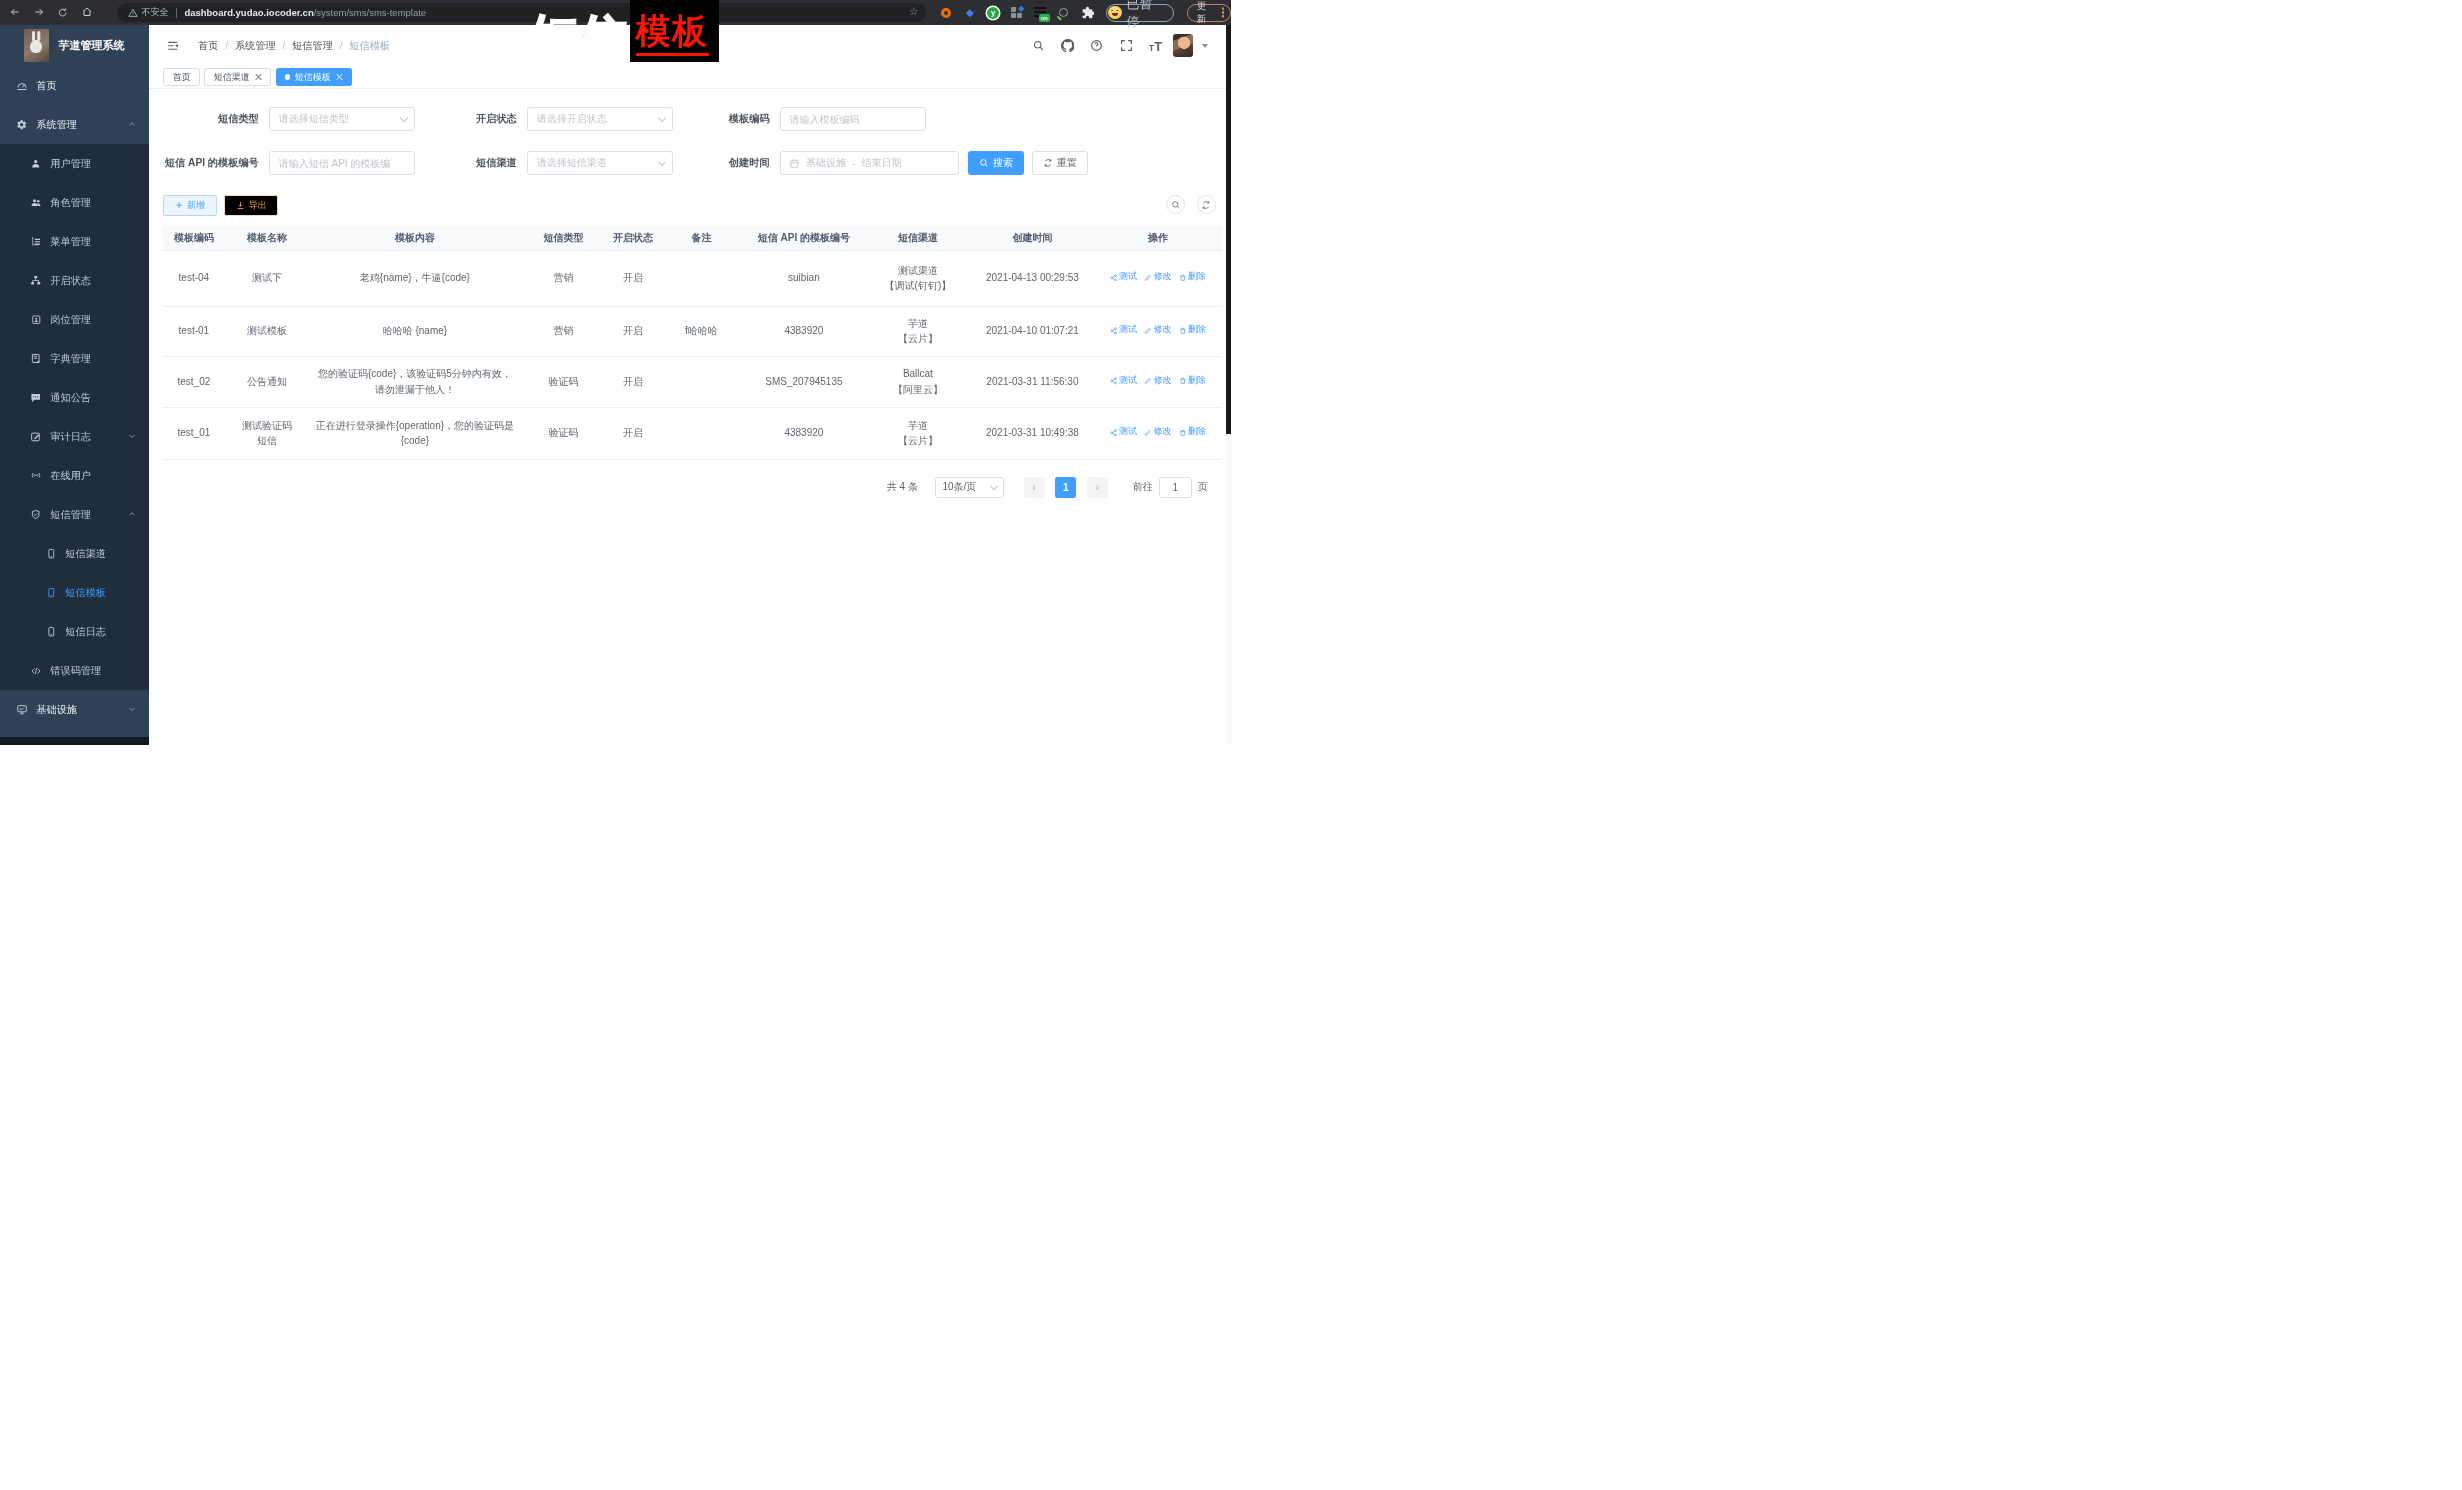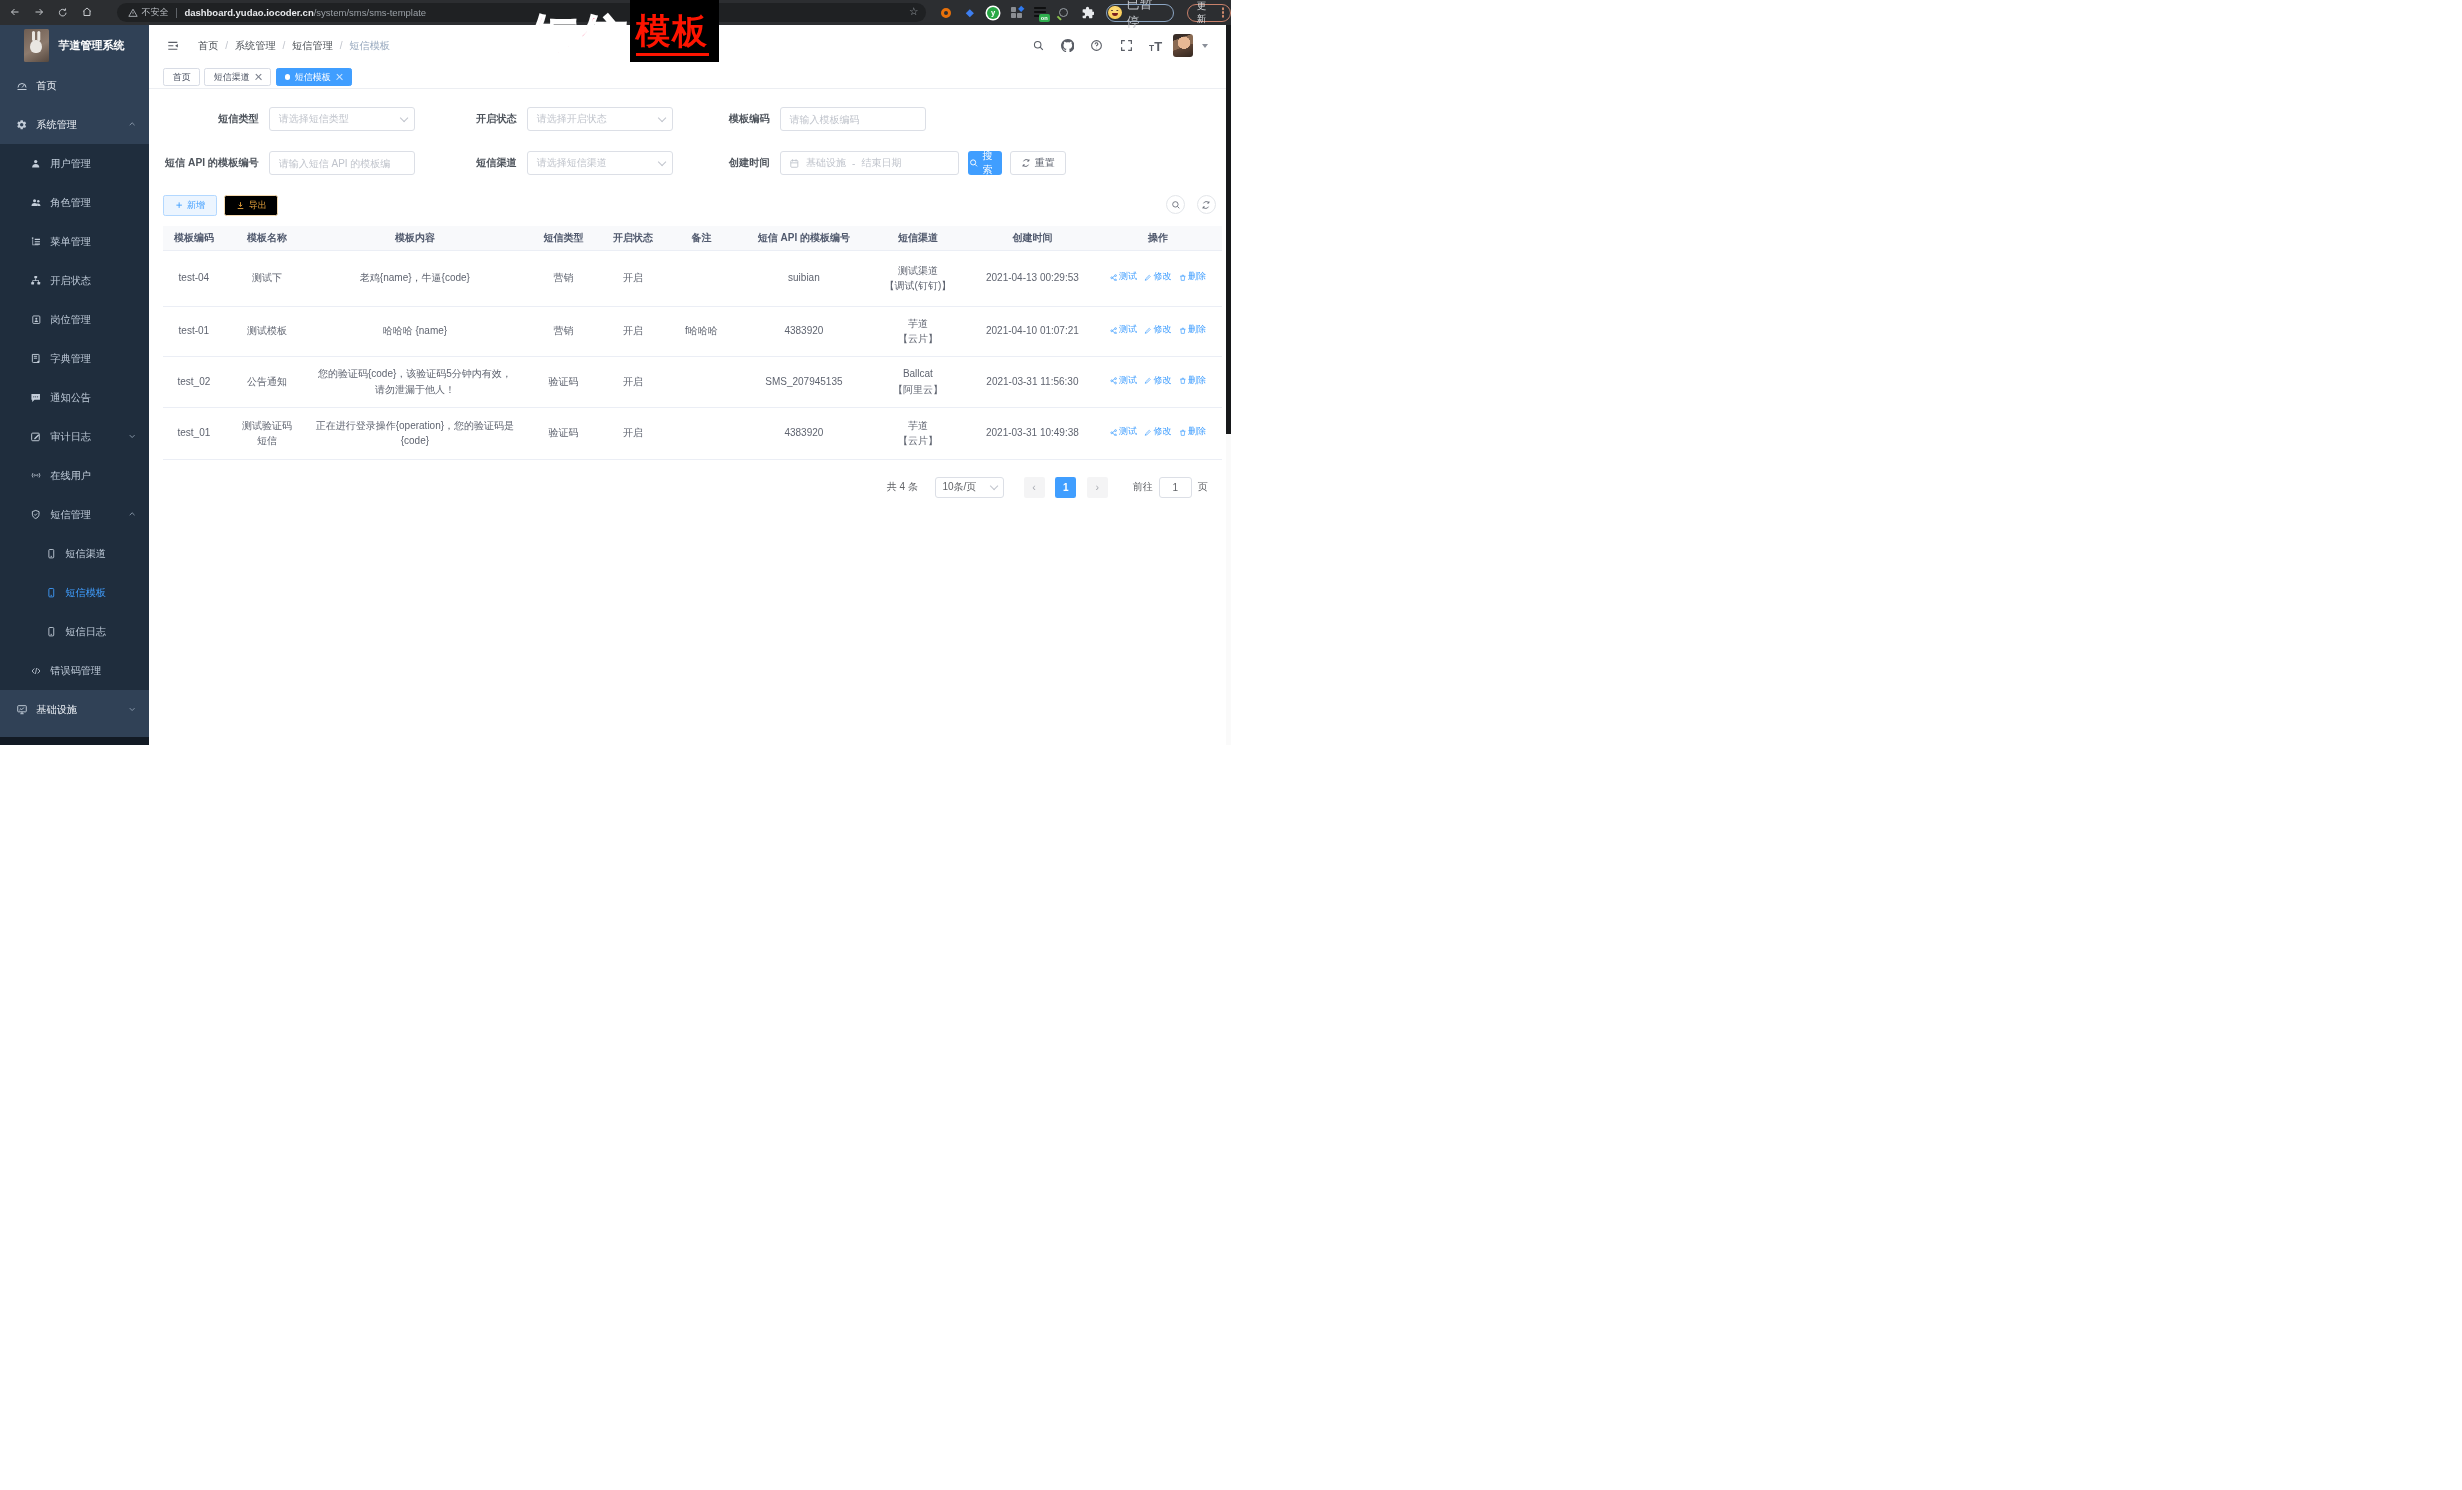--- a/index.html
+++ b/index.html
@@ -105,21 +105,21 @@
   .sel,.inp,.dinp{height:24px;border:0.8px solid #dcdfe6;border-radius:3px;background:#fff;font-size:10px;display:flex;align-items:center;padding:0 8.3px;color:#606266}
   .sel{width:146px;justify-content:space-between;cursor:pointer}
   .inp{width:146px}
   input.inp{outline:none}
   input.inp::placeholder,input.ginp::placeholder{color:#c0c4cc}
   .ph{color:#c0c4cc}
   .selcaret{width:6px;height:6px;border-right:1.1px solid #c0c4cc;border-bottom:1.1px solid #c0c4cc;transform:rotate(45deg) translateY(-1.5px)}
   .dinp{width:179px;gap:6px;cursor:pointer}
   .dinp .dsep{color:#c0c4cc}
   .btn{height:24px;border-radius:3px;font-size:10px;display:inline-flex;align-items:center;justify-content:center;gap:3.8px;cursor:pointer;border:0.8px solid transparent}
-  .btn-primary{background:#409eff;color:#fff;width:34px}
+  .btn-primary{background:#409eff;color:#fff;width:56px}
   .btn-plain{background:#fff;border-color:#dcdfe6;color:#5f6470;width:56px}
   .btnrow{display:flex;align-items:flex-end;margin-top:18px;height:21px}
   .btn-mini{height:21px;padding:0 10.6px;border-radius:2.3px;font-size:9px;display:inline-flex;align-items:center;gap:3.8px;cursor:pointer}
   .btn-add{background:#ecf5ff;border:0.8px solid #b3d8ff;color:#409eff}
   .btn-export{background:#000000;border:0.8px solid #f5dab1;color:#e6a23c;margin-left:7.6px}
   .tool-circles{position:absolute;right:10px;top:106px;display:flex;gap:11.4px}
   .cbtn{width:19px;height:19px;border:0.8px solid #e3e6ea;border-radius:50%;display:flex;align-items:center;justify-content:center;color:#5f6470;cursor:pointer;background:#fff}
 
   
   .tbl{width:1058px;border-collapse:collapse;table-layout:fixed;margin-top:10px}

